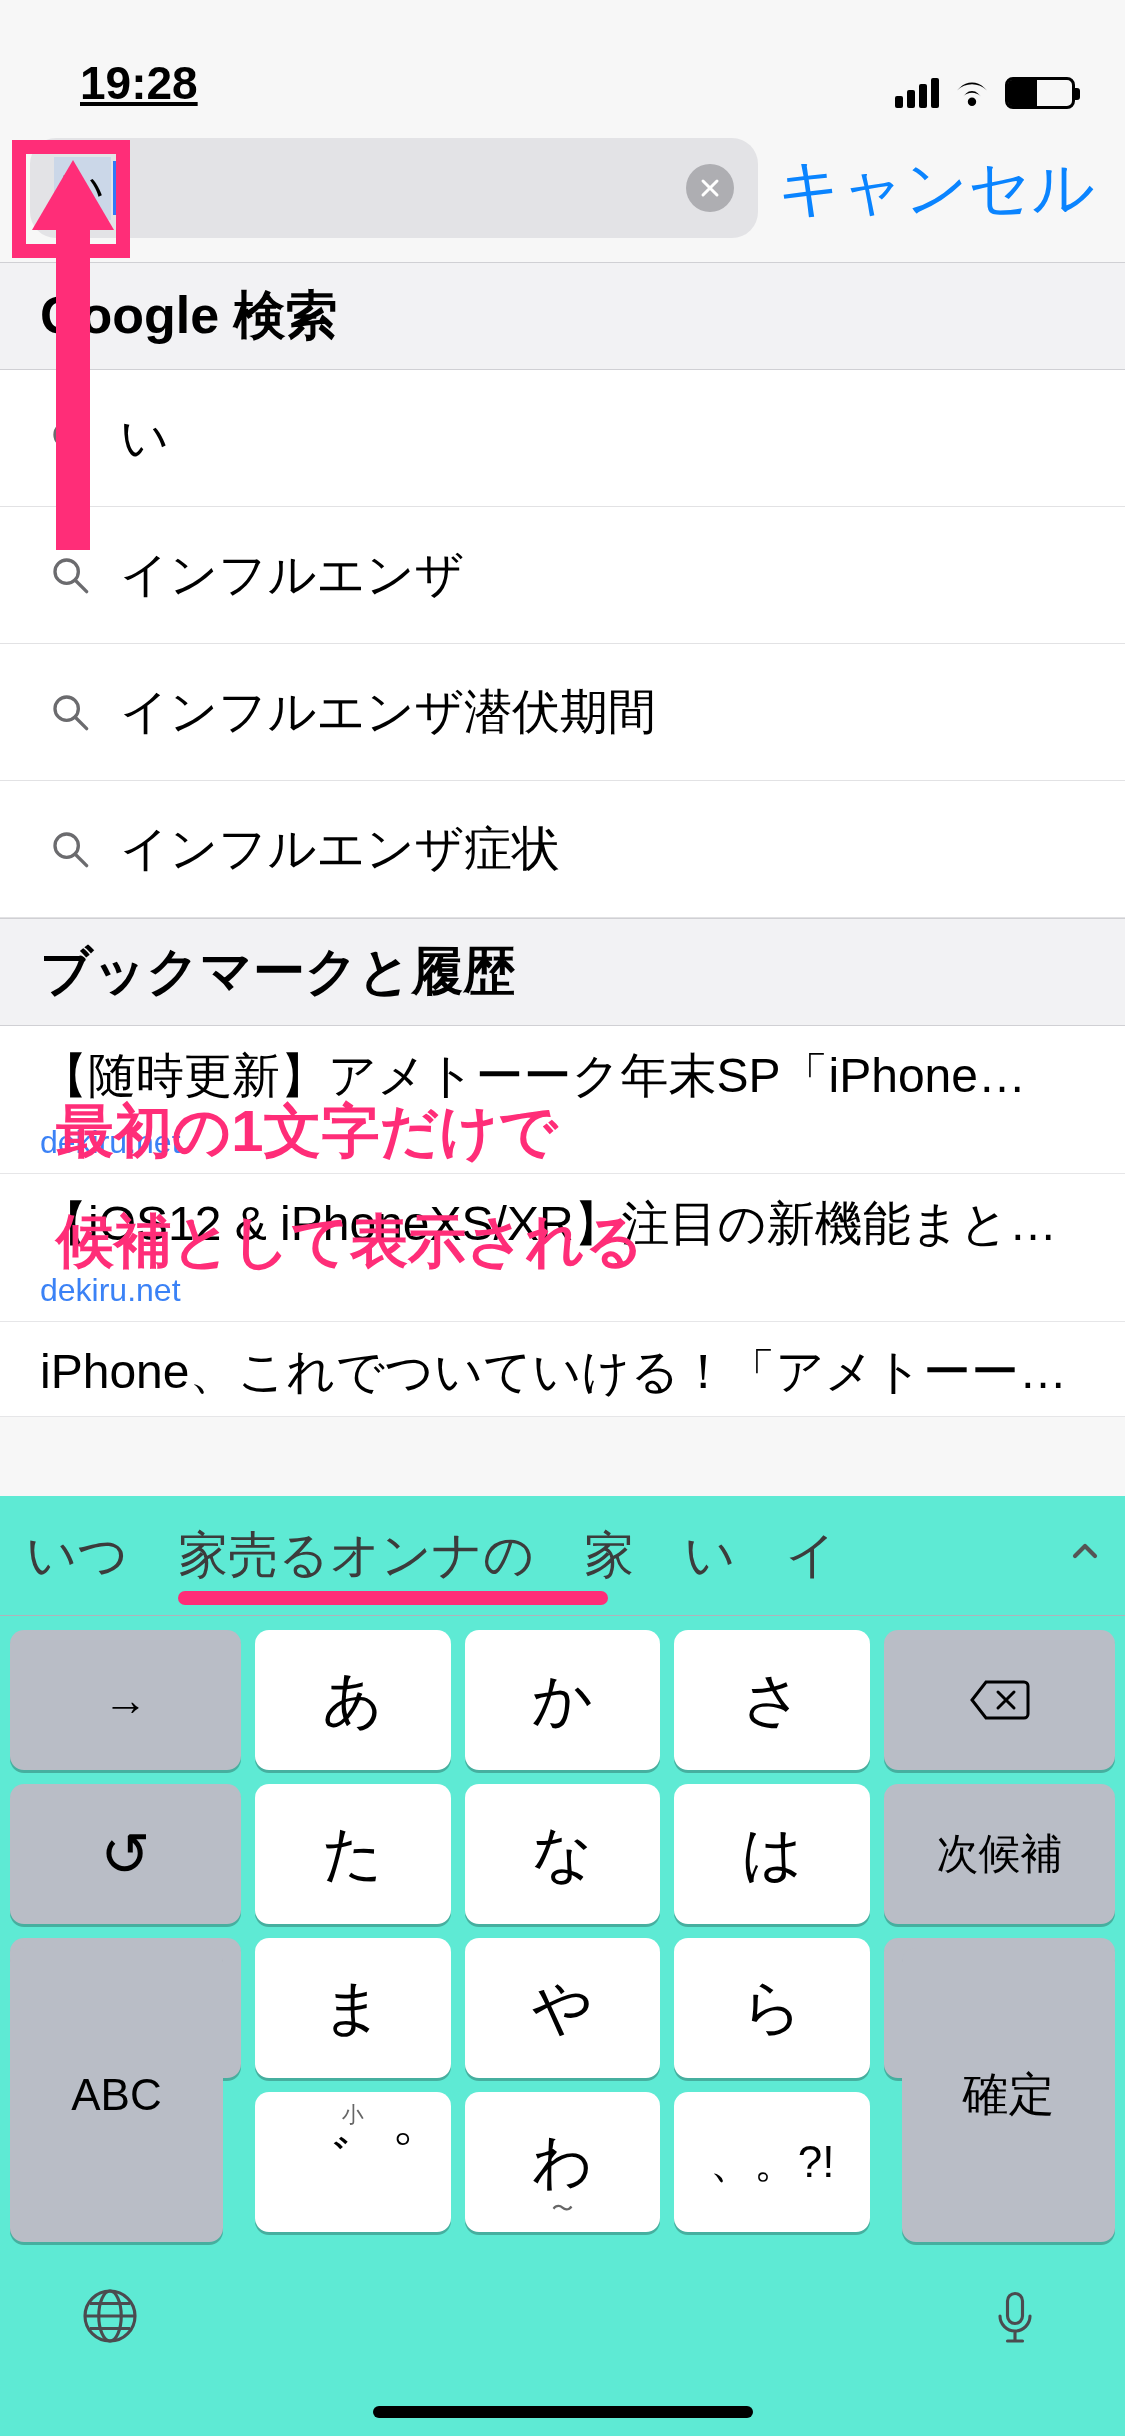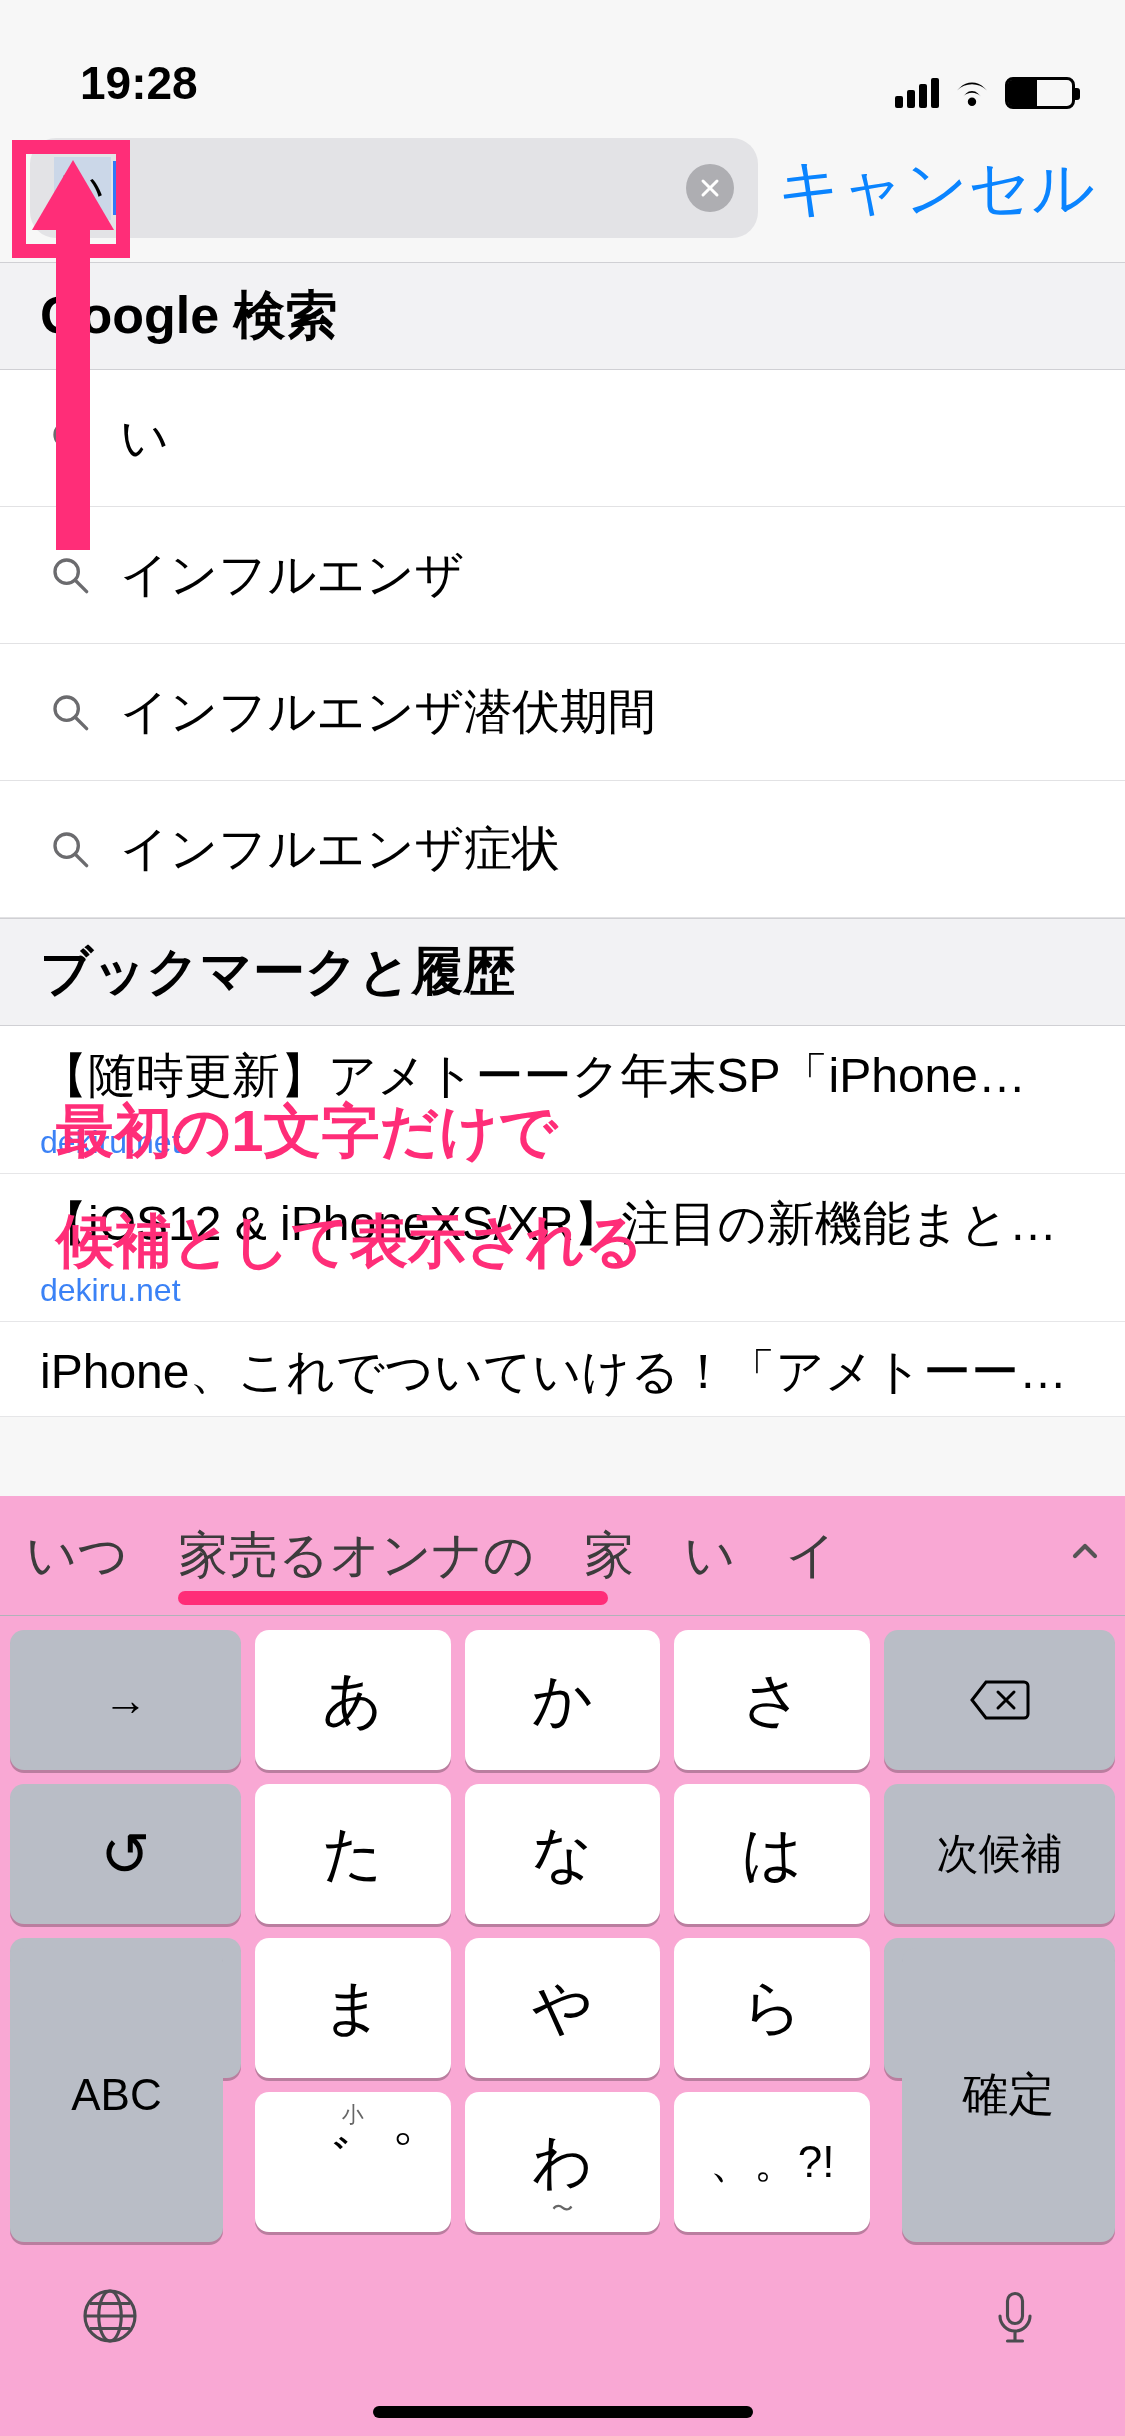--- a/index.html
+++ b/index.html
@@ -1,19 +1,19 @@
 <!DOCTYPE html>
 <html><head>
 <meta charset="utf-8">
 <style>
   * { margin: 0; padding: 0; box-sizing: border-box; }
   html, body { width: 1125px; height: 2436px; font-family: -apple-system, "Hiragino Sans", sans-serif; background: #f7f7f7; overflow: hidden; }
   
   
-  .status-bar { height: 130px; display: flex; align-items: flex-end; justify-content: space-between; padding: 0 50px 20px 80px; }
+  .status-bar { height: 130px; display: flex; align-items: flex-end; justify-content: space-between; padding: 0 50px 20px 80px; text-decoration: underline; }
   .status-time { font-size: 46px; font-weight: 600; }
   .status-right { display: flex; align-items: center; gap: 14px; }
   .signal-bars { display: flex; align-items: flex-end; gap: 4px; }
   .signal-bars span { width: 8px; background: #000; border-radius: 2px; }
   .signal-bars span:nth-child(1){height:12px;} .signal-bars span:nth-child(2){height:18px;}
   .signal-bars span:nth-child(3){height:24px;} .signal-bars span:nth-child(4){height:30px;}
   .wifi-icon svg { width: 38px; height: 30px; }
   .battery { width: 70px; height: 32px; border: 3px solid #000; border-radius: 8px; position: relative; }
   .battery::after { content:""; position:absolute; right:-8px; top:8px; width:5px; height:12px; background:#000; border-radius:0 3px 3px 0; }
   .battery-fill { height:100%; width:45%; background:#000; border-radius:4px 0 0 4px; }
@@ -32,21 +32,21 @@
   .sugg-item { display:flex; align-items:center; gap:30px; padding:36px 50px; border-bottom:1px solid #e2e2e4; }
   .sugg-item .mag { width:40px; height:40px; }
   .sugg-text { font-size:48px; }
   
   .hist-list { background:#fff; }
   .hist-item { padding:18px 32px 12px 40px; border-bottom:1px solid #e6e6e8; }
   .hist-title { font-size:48px; white-space:nowrap; overflow:hidden; text-overflow:ellipsis; }
   .hist-sub { font-size:32px; color:#3b82f6; margin-top:16px; }
 
   
-  .keyboard { position:absolute; bottom:0; left:0; right:0; background:#f9a8d4; }
+  .keyboard { position:absolute; bottom:0; left:0; right:0; background:#5eead4; }
   .candidate-bar { height:120px; display:flex; align-items:center; padding:0 20px; gap:38px; font-size:50px; color:#3c3c3c; border-bottom:1px solid #b0b3b9; position:relative; }
   .candidate-bar .cand { padding:4px 6px; }
   .cand-chevron { margin-left:auto; font-size:44px; color:#555; }
   .cand-underline { position:absolute; bottom:10px; height:14px; background:#ff2d78; border-radius:8px; }
 
   .key-grid { padding:14px 10px 10px 10px; }
   .key-row { display:flex; gap:14px; margin-bottom:14px; }
   .key { flex:1; height:140px; background:#fff; border-radius:14px; box-shadow:0 3px 0 rgba(0,0,0,0.25); display:flex; align-items:center; justify-content:center; font-size:60px; position:relative; }
   .key.func { background:#b9bdc6; font-size:44px; }
   .key .sub { position:absolute; font-size:22px; color:#666; }

